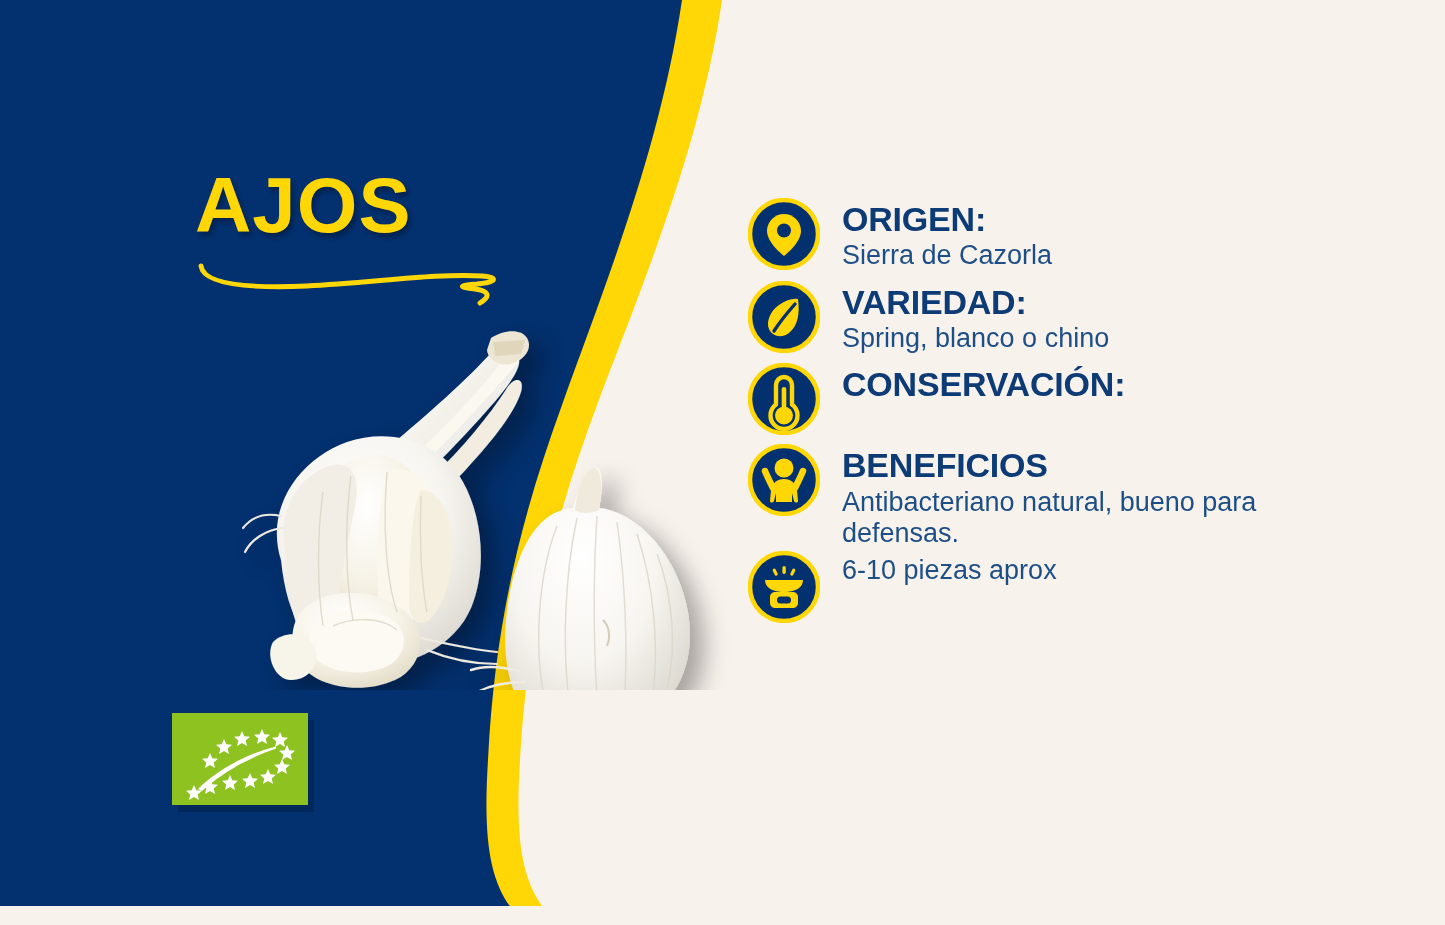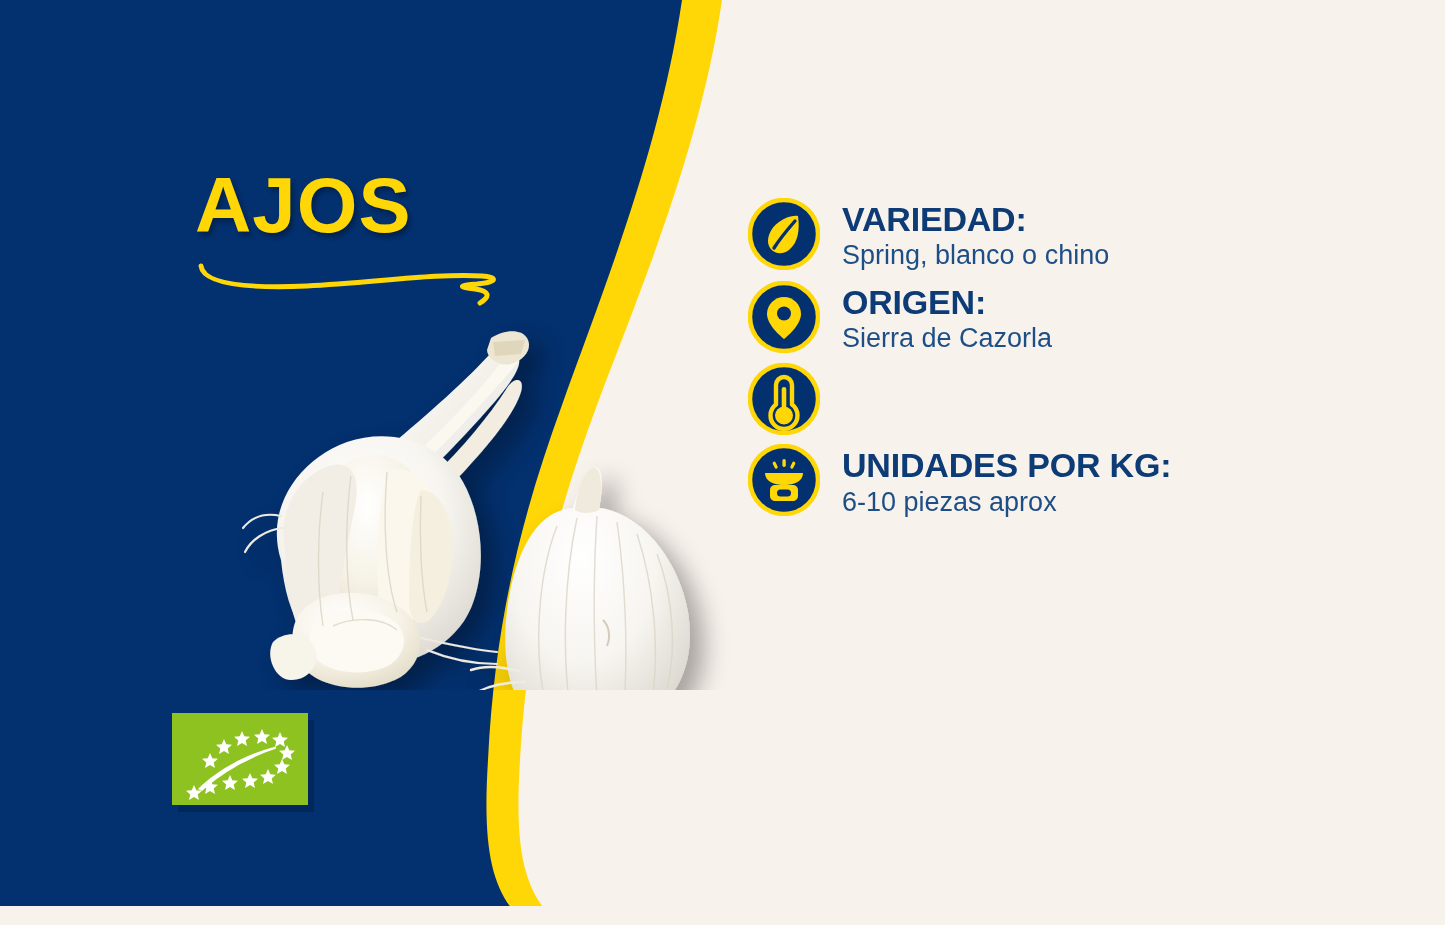--- a/index.html
+++ b/index.html
@@ -208,76 +208,93 @@
       </g>
     </svg>
   </div>
 
   <div id="facts">
 
     <div class="fact">
       <div class="fact-icon">
         <svg width="72" height="72" viewBox="0 0 72 72">
           <circle cx="36" cy="36" r="34" fill="#03306E" stroke="#FFD606" stroke-width="4.5"></circle>
+          <path d="M36,16 C26.6,16 19,23.6 19,33 C19,45 36,58 36,58 C36,58 53,45 53,33 C53,23.6 45.4,16 36,16 Z" fill="#FFD606"></path>
+          <circle cx="36" cy="32.5" r="7" fill="#03306E"></circle>
+        </svg>
+      </div>
+      <div class="fact-text">
+        <div class="fact-title">ORIGEN:</div>
+        <div class="fact-desc">Sierra de Cazorla</div>
+      </div>
+    </div>
+
+    <div class="fact">
+      <div class="fact-icon">
+        <svg width="72" height="72" viewBox="0 0 72 72">
+          <circle cx="36" cy="36" r="34" fill="#03306E" stroke="#FFD606" stroke-width="4.5"></circle>
           <path d="M50,18 C52,32 50,45 41,52 C33,58 24,55 21,48 C18,41 22,30 31,24 C38,19 45,17 50,18 Z" fill="#FFD606"></path>
           <path d="M47,23 C40,31 33,39 26,50" stroke="#03306E" stroke-width="3.4" fill="none" stroke-linecap="round"></path>
         </svg>
       </div>
       <div class="fact-text">
         <div class="fact-title">VARIEDAD:</div>
         <div class="fact-desc">Spring, blanco o chino</div>
-      </div>
-    </div>
-
-    <div class="fact">
-      <div class="fact-icon">
-        <svg width="72" height="72" viewBox="0 0 72 72">
-          <circle cx="36" cy="36" r="34" fill="#03306E" stroke="#FFD606" stroke-width="4.5"></circle>
-          <path d="M36,16 C26.6,16 19,23.6 19,33 C19,45 36,58 36,58 C36,58 53,45 53,33 C53,23.6 45.4,16 36,16 Z" fill="#FFD606"></path>
-          <circle cx="36" cy="32.5" r="7" fill="#03306E"></circle>
-        </svg>
-      </div>
-      <div class="fact-text">
-        <div class="fact-title">ORIGEN:</div>
-        <div class="fact-desc">Sierra de Cazorla</div>
       </div>
     </div>
 
     <div class="fact">
       <div class="fact-icon">
         <svg width="72" height="72" viewBox="0 0 72 72">
           <circle cx="36" cy="36" r="34" fill="#03306E" stroke="#FFD606" stroke-width="4.5"></circle>
           <path d="M36,14 C31.6,14 28,17.6 28,22 L28,41.5 C24.6,44 22.5,48 22.5,52.5
                    C22.5,60 28.5,66 36,66 C43.5,66 49.5,60 49.5,52.5
                    C49.5,48 47.4,44 44,41.5 L44,22 C44,17.6 40.4,14 36,14 Z" fill="none" stroke="#FFD606" stroke-width="4.4" stroke-linejoin="round"></path>
           <circle cx="36" cy="52.5" r="9" fill="#FFD606"></circle>
           <rect x="33.7" y="24" width="4.6" height="26" rx="2.3" fill="#FFD606"></rect>
         </svg>
       </div>
       <div class="fact-text">
-      </div>
-    </div>
-
+        <div class="fact-title">CONSERVACIÓN:</div>
+      </div>
+    </div>
+
+    <div class="fact tight">
+      <div class="fact-icon">
+        <svg width="72" height="72" viewBox="0 0 72 72">
+          <circle cx="36" cy="36" r="34" fill="#03306E" stroke="#FFD606" stroke-width="4.5"></circle>
+          <circle cx="36" cy="24" r="9.5" fill="#FFD606"></circle>
+          <path d="M36,35 C43,35 48,39 49,46 L50,57 C50,59 47,59 46,57 L44,49
+                   L44,58 L28,58 L28,49 L26,57 C25,59 22,59 22,57 L23,46
+                   C24,39 29,35 36,35 Z" fill="#FFD606"></path>
+          <path d="M25,44 C22,38 19,32 17,27" stroke="#FFD606" stroke-width="6.5" fill="none" stroke-linecap="round"></path>
+          <path d="M47,44 C50,38 53,32 55,27" stroke="#FFD606" stroke-width="6.5" fill="none" stroke-linecap="round"></path>
+        </svg>
+      </div>
+      <div class="fact-text">
+        <div class="fact-title">BENEFICIOS</div>
+        <div class="fact-desc">Antibacteriano natural, bueno para defensas.</div>
+      </div>
+    </div>
 
     <div class="fact">
       <div class="fact-icon">
         <svg width="72" height="72" viewBox="0 0 72 72">
           <circle cx="36" cy="36" r="34" fill="#03306E" stroke="#FFD606" stroke-width="4.5"></circle>
           <g fill="#FFD606">
             <rect x="34.4" y="15" width="3.4" height="8" rx="1.7"></rect>
             <rect x="25.5" y="17.5" width="3.2" height="7.5" rx="1.6" transform="rotate(-26 27 21)"></rect>
             <rect x="43.3" y="17.5" width="3.2" height="7.5" rx="1.6" transform="rotate(26 45 21)"></rect>
           </g>
           <path d="M17,29 L55,29 C55,37 47,41 36,41 C25,41 17,37 17,29 Z" fill="#FFD606"></path>
           <rect x="32.5" y="40" width="7" height="5" fill="#FFD606"></rect>
           <path d="M22,46 C22,43.2 24.2,41 27,41 L45,41 C47.8,41 50,43.2 50,46
                    L50,52 C50,54.8 47.8,57 45,57 L27,57 C24.2,57 22,54.8 22,52 Z" fill="#FFD606"></path>
           <rect x="29" y="45.5" width="14" height="7" rx="3.5" fill="#03306E"></rect>
         </svg>
       </div>
       <div class="fact-text">
-        <div class="fact-title">UNIDADES POR KG:</div>
         <div class="fact-desc">6-10 piezas aprox</div>
       </div>
     </div>
 
   </div>
 </div>
 
 </body></html>

